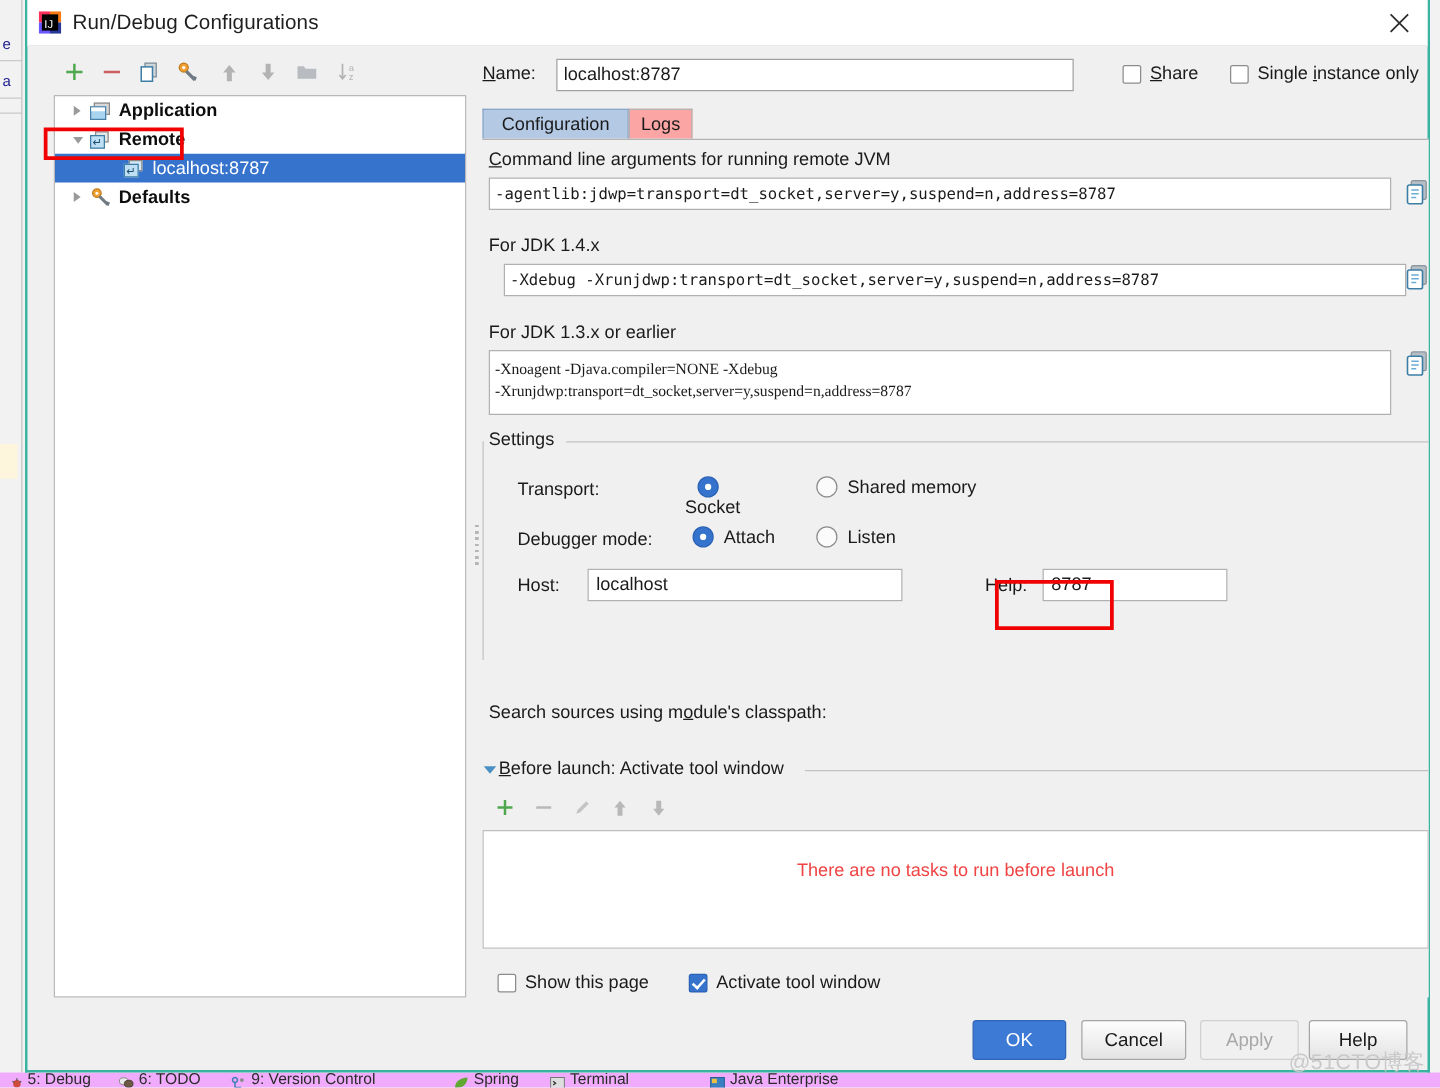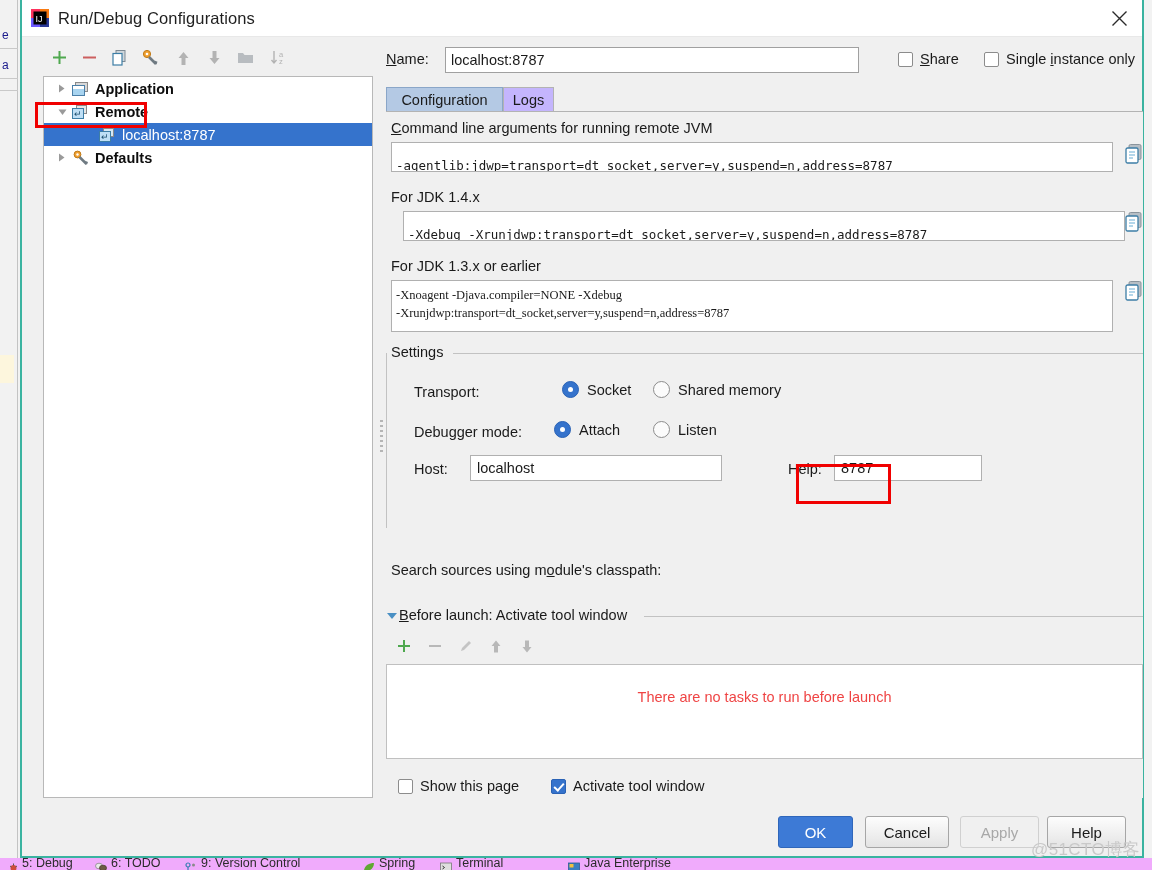--- a/index.html
+++ b/index.html
@@ -205,40 +205,40 @@
 
   
   #tabs {
     position: absolute; left: 0px; top: 46px; width: 757px; height: 24px;
   }
   .tab {
     position: absolute; top: 0; height: 24px;
     display: flex; align-items: center; justify-content: center;
     font-size: 14.5px; color: #1a1a1a;
     border: 1px solid #b3b3b3; border-bottom: none;
-    background: #c4b5fd; cursor: pointer;
+    background: #fca5a5; cursor: pointer;
   }
   .tab.active { background: #b4c9e4; border-color: #8aa6c8; font-weight: normal; }
 
   #tab-body {
     position: absolute; left: 0px; top: 70px;
     width: 757px; height: 687px;
     background: #f0f0f0;
     border-top: 1px solid #b3b3b3;
   }
 
   .sect-label {
     position: absolute; font-size: 14.5px; color: #1a1a1a; white-space: nowrap;
   }
   .txt-field {
     position: absolute;
     background: #ffffff; border: 1px solid #b0b0b0;
     font-family: "DejaVu Sans Mono", monospace;
     font-size: 12.5px; color: #1a1a1a;
-    padding: 14px 4px;
+    padding: 3px 4px;
     line-height: 18px;
     white-space: pre;
     overflow: hidden;
   }
   .copy-btn {
     position: absolute; width: 24px; height: 24px; cursor: pointer;
   }
 
   
   .grp-line {
@@ -616,21 +616,21 @@
           <rect x="4" y="6" width="12" height="15" rx="1.5" fill="#ffffff" stroke="#3d7ea6" stroke-width="1.3"></rect>
           <path d="M7 10h6M7 13h6M7 16h4" stroke="#6aaed6" stroke-width="1.1"></path>
         </svg>
       </div>
 
       <div class="sect-label" style="left:5px;top:232px;">Settings</div>
       <div class="grp-line" style="left:67px;top:241px;width:690px;"></div>
       <div class="grp-vline" style="left:0px;top:241px;height:175px;"></div>
 
       <div class="sect-label" style="left:28px;top:272px;">Transport:</div>
-      <div class="radio-wrap" style="left:176px;top:269px;">
+      <div class="radio-wrap" style="left:154px;top:269px;flex-direction:column;">
         <span class="radio on"></span>
         <span class="radio-lbl">Socket</span>
       </div>
       <div class="radio-wrap" style="left:267px;top:269px;">
         <span class="radio"></span>
         <span class="radio-lbl">Shared memory</span>
       </div>
 
       <div class="sect-label" style="left:28px;top:312px;">Debugger mode:</div>
       <div class="radio-wrap" style="left:168px;top:309px;">

